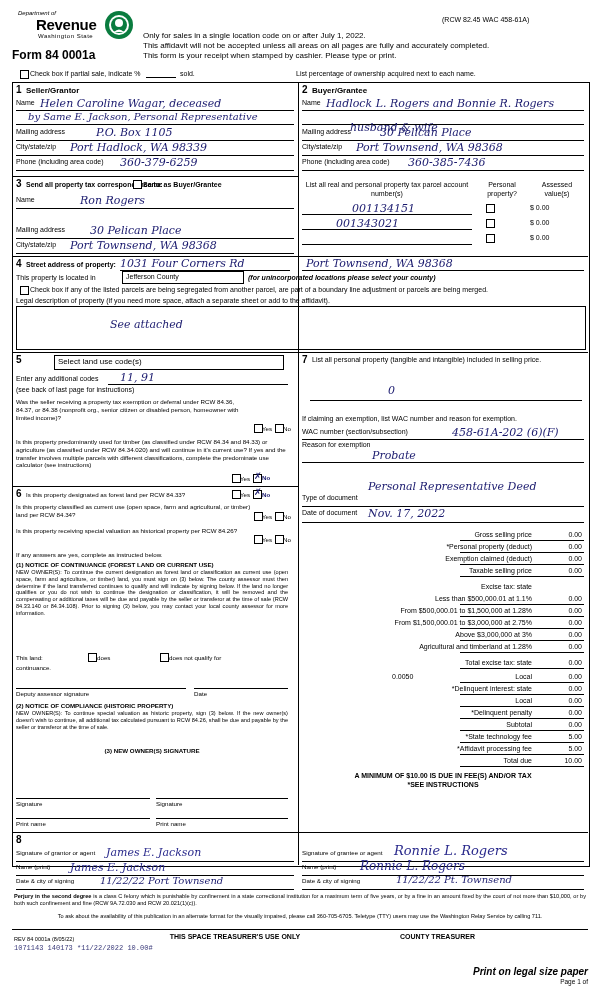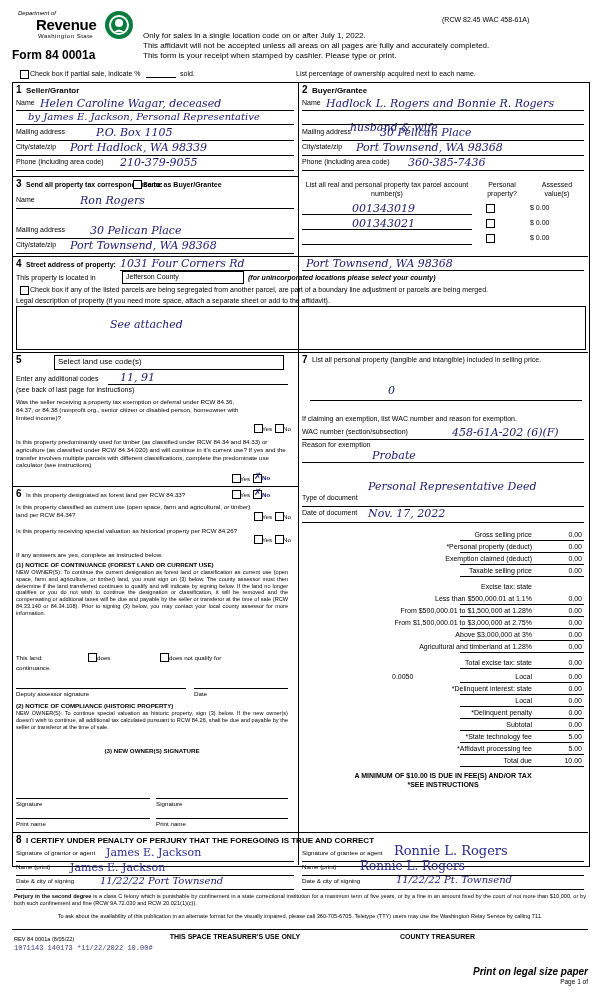--- a/index.html
+++ b/index.html
@@ -15,21 +15,21 @@
   .num{font-weight:bold;font-size:10px;}
   .box{border:1px solid #000;}
   .cb{display:inline-block;width:7px;height:7px;border:1px solid #000;vertical-align:-1px;background:#fff;}
   .line{border-bottom:1px solid #000;}
   .abs{position:absolute;}
   .r{text-align:right;}
   .c{text-align:center;}
   .hdr-title{font-size:17.5px;font-weight:bold;letter-spacing:-0.2px;}
   .logo-wa{font-size:6px;letter-spacing:0.5px;}
   .frame{position:absolute;border:1px solid #000;}
-  .sig{font-family:"DejaVu Serif",serif;color:#2a2a8c;}
+  .sig{font-family:"DejaVu Serif",serif;font-style:italic;color:#2a2a8c;}
 </style>
 </head>
 <body>
 
 <div class="page">
 
   <div class="abs" style="left:12px;top:8px;width:118px;height:38px;">
     <div class="abs" style="left:6px;top:2px;font-size:6px;font-style:italic;">Department of</div>
     <div class="abs" style="left:24px;top:8px;font-size:15px;font-weight:bold;letter-spacing:-0.3px;">Revenue</div>
     <div class="abs logo-wa" style="left:26px;top:25px;">Washington State</div>
@@ -60,33 +60,33 @@
   <div class="abs t8 bold" style="left:26px;top:86px;">Seller/Grantor</div>
   <div class="abs num" style="left:302px;top:84px;">2</div>
   <div class="abs t8 bold" style="left:312px;top:86px;">Buyer/Grantee</div>
 
   <div class="abs" style="left:298px;top:82px;width:1px;height:783px;background:#000;"></div>
 
   <div class="abs t7" style="left:16px;top:99px;">Name</div>
   <div class="abs line" style="left:16px;top:110px;width:278px;"></div>
   <div class="abs hw" style="left:40px;top:97px;">Helen Caroline Wagar, deceased</div>
   <div class="abs line" style="left:16px;top:124px;width:278px;"></div>
-  <div class="abs hw2" style="left:28px;top:111px;">by James E. Jackson, Personal Representative</div>
+  <div class="abs hw2" style="left:28px;top:111px;">by Same E. Jackson, Personal Representative</div>
 
   <div class="abs t7" style="left:16px;top:128px;">Mailing address</div>
   <div class="abs line" style="left:16px;top:140px;width:278px;"></div>
   <div class="abs hw" style="left:96px;top:126px;">P.O. Box 1105</div>
 
   <div class="abs t7" style="left:16px;top:143px;">City/state/zip</div>
   <div class="abs line" style="left:16px;top:155px;width:278px;"></div>
   <div class="abs hw" style="left:70px;top:141px;">Port Hadlock, WA  98339</div>
 
   <div class="abs t7" style="left:16px;top:158px;">Phone (including area code)</div>
   <div class="abs line" style="left:16px;top:170px;width:278px;"></div>
-  <div class="abs hw" style="left:120px;top:156px;">210-379-9055</div>
+  <div class="abs hw" style="left:120px;top:156px;">360-379-6259</div>
 
   <div class="abs t7" style="left:302px;top:99px;">Name</div>
   <div class="abs line" style="left:302px;top:110px;width:282px;"></div>
   <div class="abs hw" style="left:326px;top:97px;">Hadlock L. Rogers and Bonnie R. Rogers</div>
   <div class="abs line" style="left:302px;top:124px;width:282px;"></div>
   <div class="abs hw" style="left:350px;top:101px;margin-top:20px;">husband &amp; wife</div>
 
   <div class="abs t7" style="left:302px;top:128px;">Mailing address</div>
   <div class="abs line" style="left:302px;top:140px;width:282px;"></div>
   <div class="abs hw" style="left:380px;top:126px;">30 Pelican Place</div>
@@ -116,26 +116,26 @@
 
   <div class="abs t7" style="left:16px;top:241px;">City/state/zip</div>
   <div class="abs line" style="left:16px;top:253px;width:278px;"></div>
   <div class="abs hw" style="left:70px;top:239px;">Port Townsend, WA  98368</div>
 
   <div class="abs t7 c" style="left:302px;top:181px;width:170px;">List all real and personal property tax parcel account number(s)</div>
   <div class="abs t7 c" style="left:478px;top:181px;width:48px;">Personal property?</div>
   <div class="abs t7 c" style="left:530px;top:181px;width:54px;">Assessed value(s)</div>
 
   <div class="abs line" style="left:302px;top:214px;width:170px;"></div>
-  <div class="abs hw" style="left:352px;top:202px;">001343019</div>
+  <div class="abs hw" style="left:352px;top:202px;">001134151</div>
   <span class="abs cb" style="left:486px;top:204px;"></span>
   <div class="abs t7" style="left:530px;top:204px;">$ 0.00</div>
 
   <div class="abs line" style="left:302px;top:229px;width:170px;"></div>
-  <div class="abs hw" style="left:352px;top:217px;">001343021</div>
+  <div class="abs hw" style="left:336px;top:217px;">001343021</div>
   <span class="abs cb" style="left:486px;top:219px;"></span>
   <div class="abs t7" style="left:530px;top:219px;">$ 0.00</div>
 
   <div class="abs line" style="left:302px;top:244px;width:170px;"></div>
   <span class="abs cb" style="left:486px;top:234px;"></span>
   <div class="abs t7" style="left:530px;top:234px;">$ 0.00</div>
 
   <div class="abs" style="left:12px;top:256px;width:576px;height:1px;background:#000;"></div>
   <div class="abs num" style="left:16px;top:258px;">4</div>
   <div class="abs t7 bold" style="left:26px;top:261px;">Street address of property:</div>
@@ -325,21 +325,20 @@
 
   <div class="abs t7 r" style="left:302px;top:757px;width:230px;">Total due</div>
   <div class="abs t7 r" style="left:534px;top:757px;width:48px;">10.00</div>
   <div class="abs line" style="left:460px;top:766px;width:124px;"></div>
 
   <div class="abs t7 bold c" style="left:302px;top:772px;width:282px;">A MINIMUM OF $10.00 IS DUE IN FEE(S) AND/OR TAX</div>
   <div class="abs t7 bold c" style="left:302px;top:781px;width:282px;">*SEE INSTRUCTIONS</div>
 
   <div class="abs" style="left:12px;top:832px;width:576px;height:1px;background:#000;"></div>
   <div class="abs num" style="left:16px;top:834px;">8</div>
-  <div class="abs t8 bold" style="left:26px;top:836px;">I CERTIFY UNDER PENALTY OF PERJURY THAT THE FOREGOING IS TRUE AND CORRECT</div>
 
   <div class="abs t6" style="left:16px;top:849px;">Signature of grantor or agent</div>
   <div class="abs line" style="left:16px;top:861px;width:278px;"></div>
   <div class="abs sig" style="left:106px;top:846px;font-size:11px;">James E. Jackson</div>
 
   <div class="abs t6" style="left:302px;top:849px;">Signature of grantee or agent</div>
   <div class="abs line" style="left:302px;top:861px;width:282px;"></div>
   <div class="abs sig" style="left:394px;top:843px;font-size:13px;">Ronnie L. Rogers</div>
 
   <div class="abs t6" style="left:16px;top:863px;">Name (print)</div>

